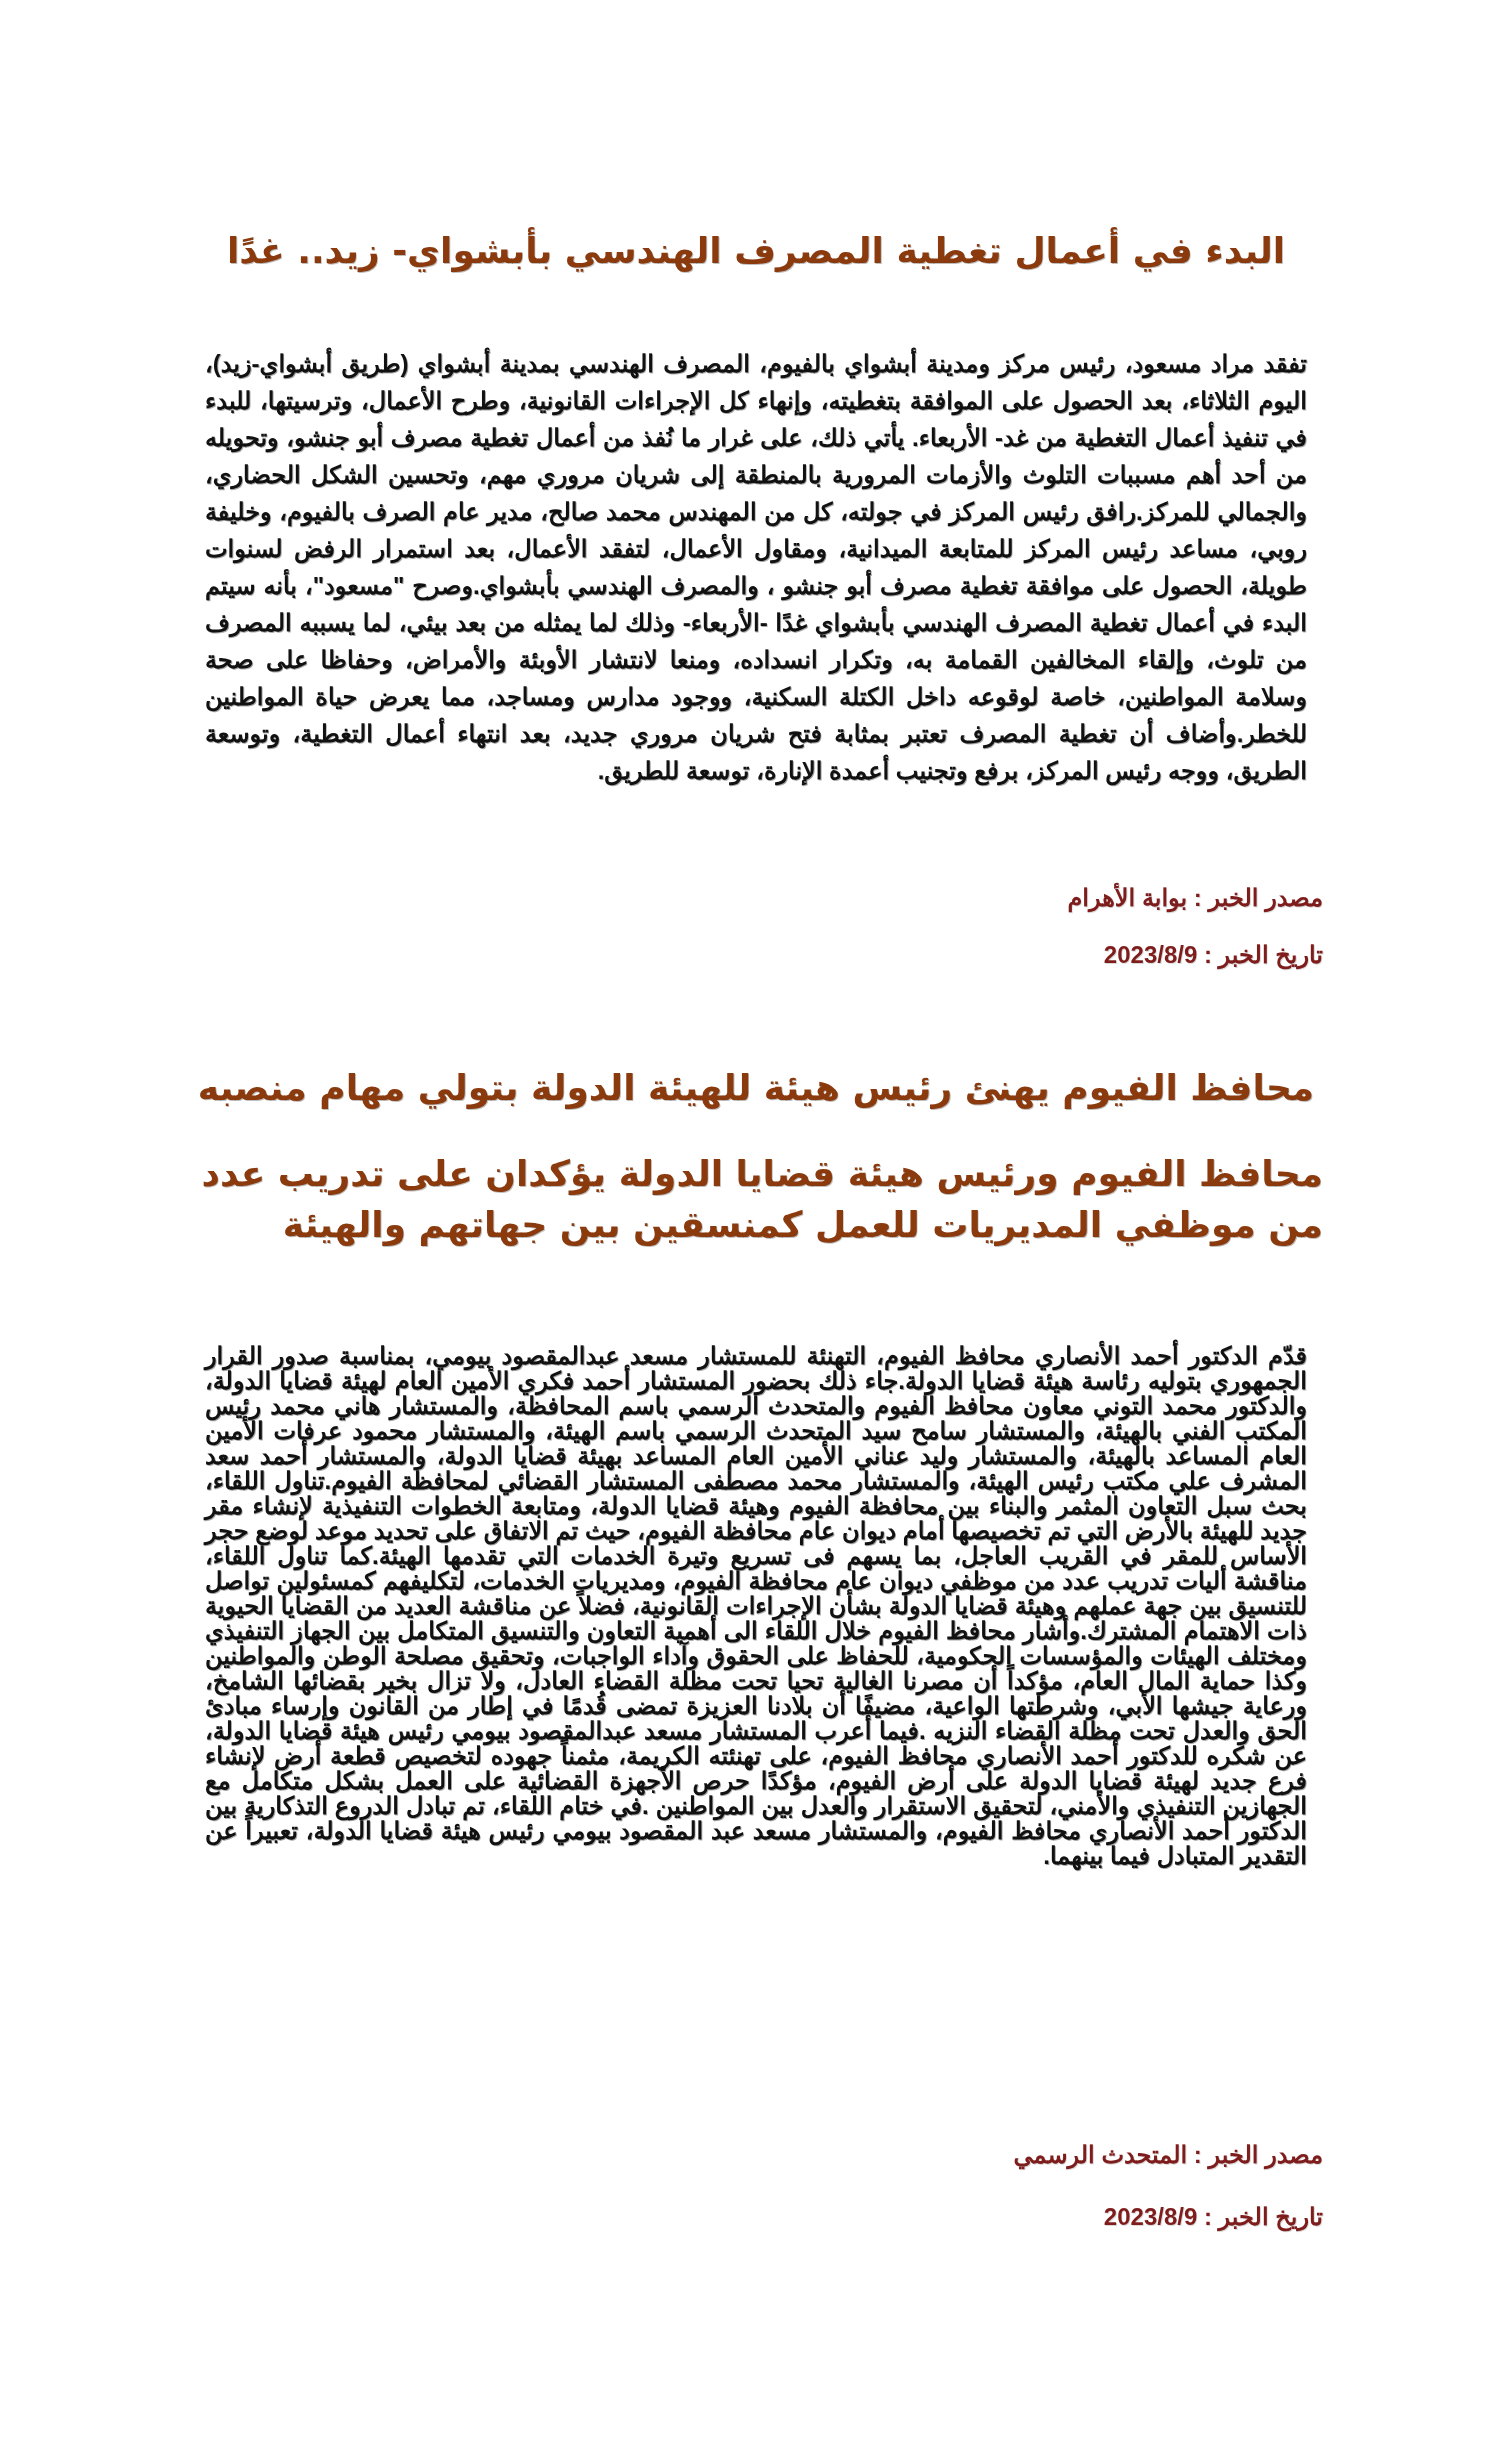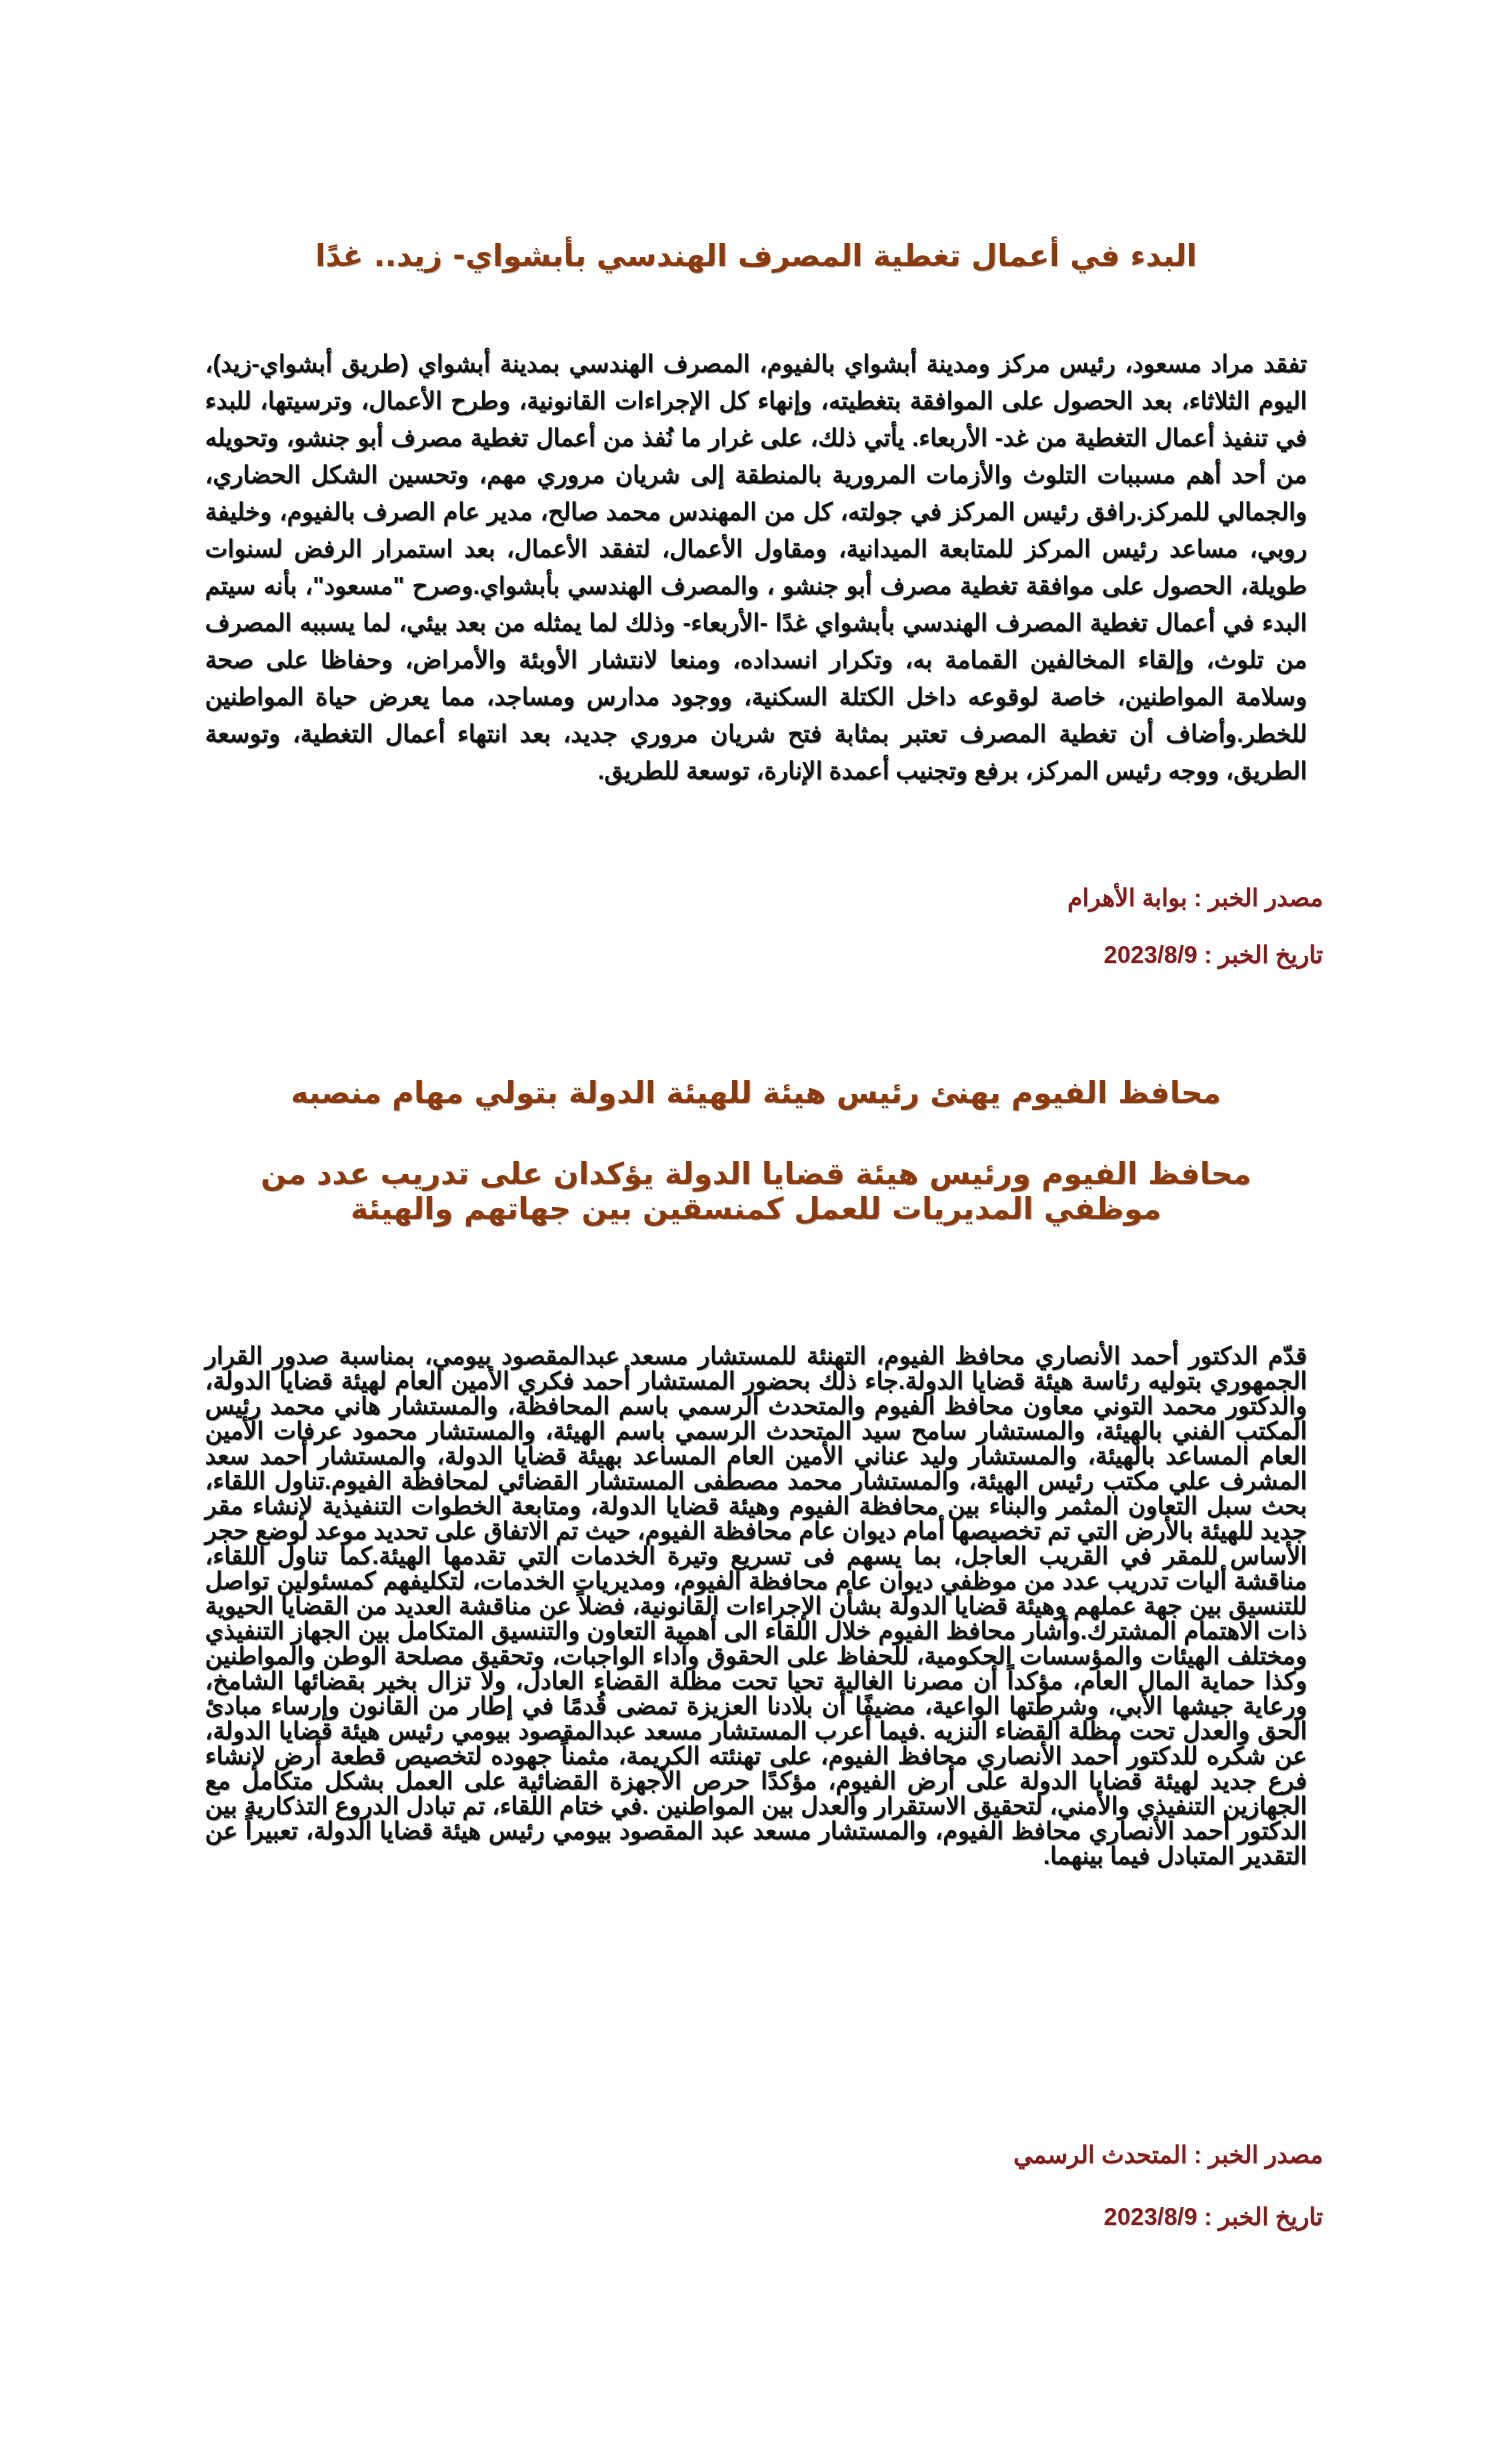--- a/index.html
+++ b/index.html
@@ -3,27 +3,27 @@
 <meta charset="utf-8">
 <style>
   html, body { margin: 0; padding: 0; background: #ffffff; }
   body { width: 1495px; height: 2462px; position: relative; overflow: hidden; }
   .page { position: absolute; left: 189px; width: 1134px; top: 0; direction: rtl; }
   .headline {
     font-family: "DejaVu Sans", sans-serif;
     font-weight: bold;
     color: #8b3a0e;
     text-align: center;
-    font-size: 30px;
-    margin: 8px;
+    font-size: 36px;
+    margin: 0;
     text-shadow: 0.9px 0.9px 0 rgba(0,0,0,0.25);
   }
   .h1 { position: absolute; top: 230px; left: 0; right: 0; }
   .h2 { position: absolute; top: 1067px; left: 0; right: 0; }
-  .h3 { position: absolute; top: 1148px; left: 0; right: 0; line-height: 35px; }
+  .h3 { position: absolute; top: 1148px; left: 0; right: 0; line-height: 51px; text-align: right; }
   .body-text {
     font-family: "Liberation Sans", sans-serif;
     font-weight: bold;
     color: #111;
     font-size: 24px;
     text-align: justify;
     text-align-last: right;
     margin: 16px;
     text-shadow: 0.9px 0.9px 0 rgba(0,0,0,0.35);
   }

